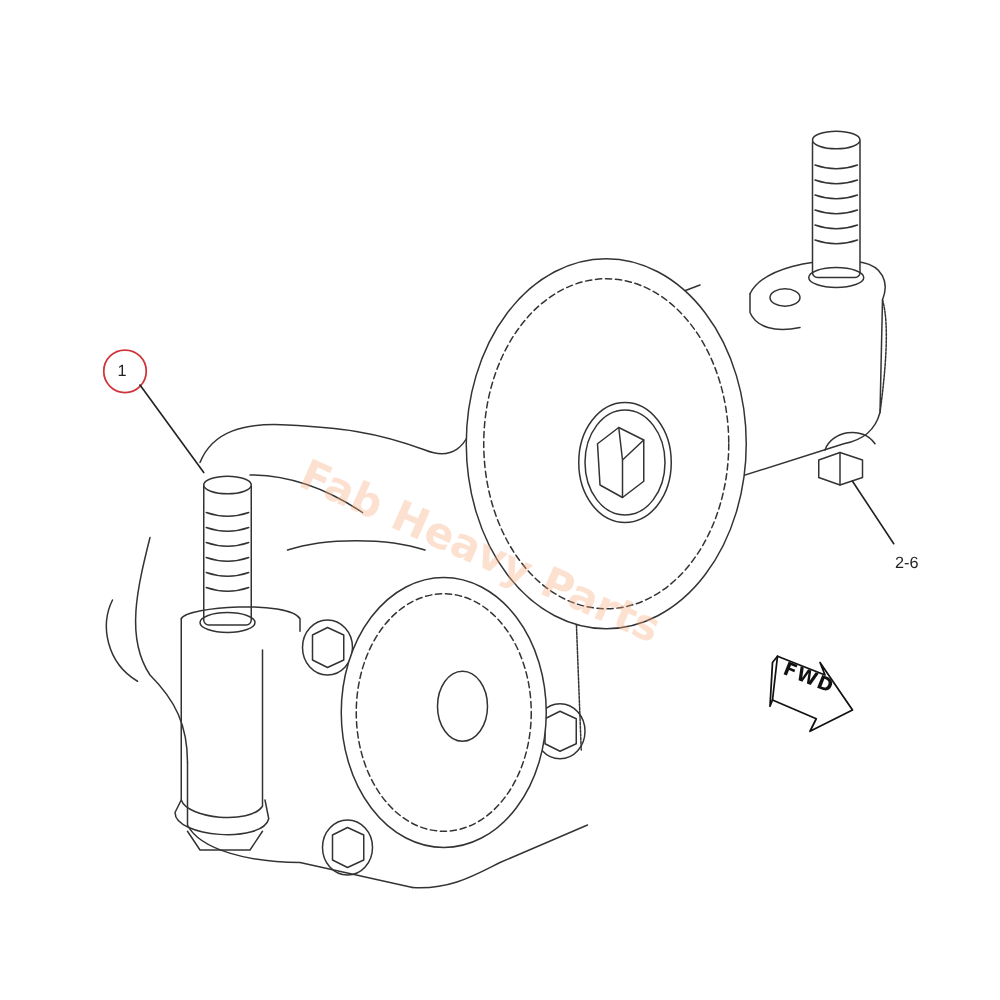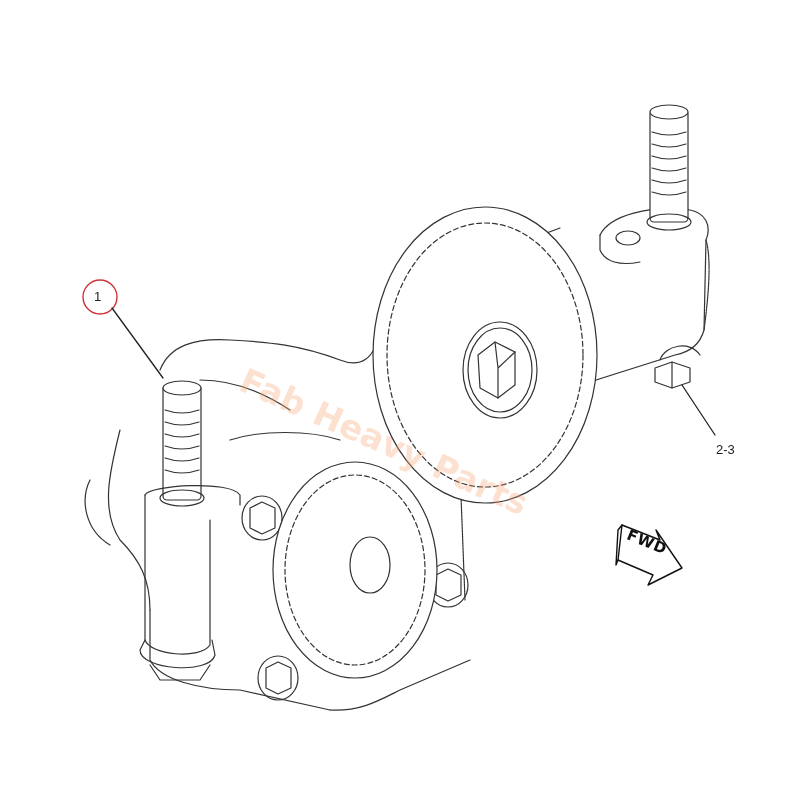--- a/index.html
+++ b/index.html
@@ -96,14 +96,14 @@
 
     <g stroke="#111" stroke-width="1.4">
       <path d="M622,525 L660,540 L656,530 L682,568 L648,585 L653,575 L618,560 Z" fill="#fff"></path>
       <path d="M622,525 L618,530 L616,565 L618,560"></path>
     </g>
   </g>
 </svg>
 
 <div id="watermark">Fab Heavy Parts</div>
 <div id="callout-1-label" class="callout-label">1</div>
-<div id="callout-23-label" class="callout-label">2-3</div>
+<div id="callout-23-label" class="callout-label">2-6</div>
 <div id="fwd-label">FWD</div>
 
 </body></html>

